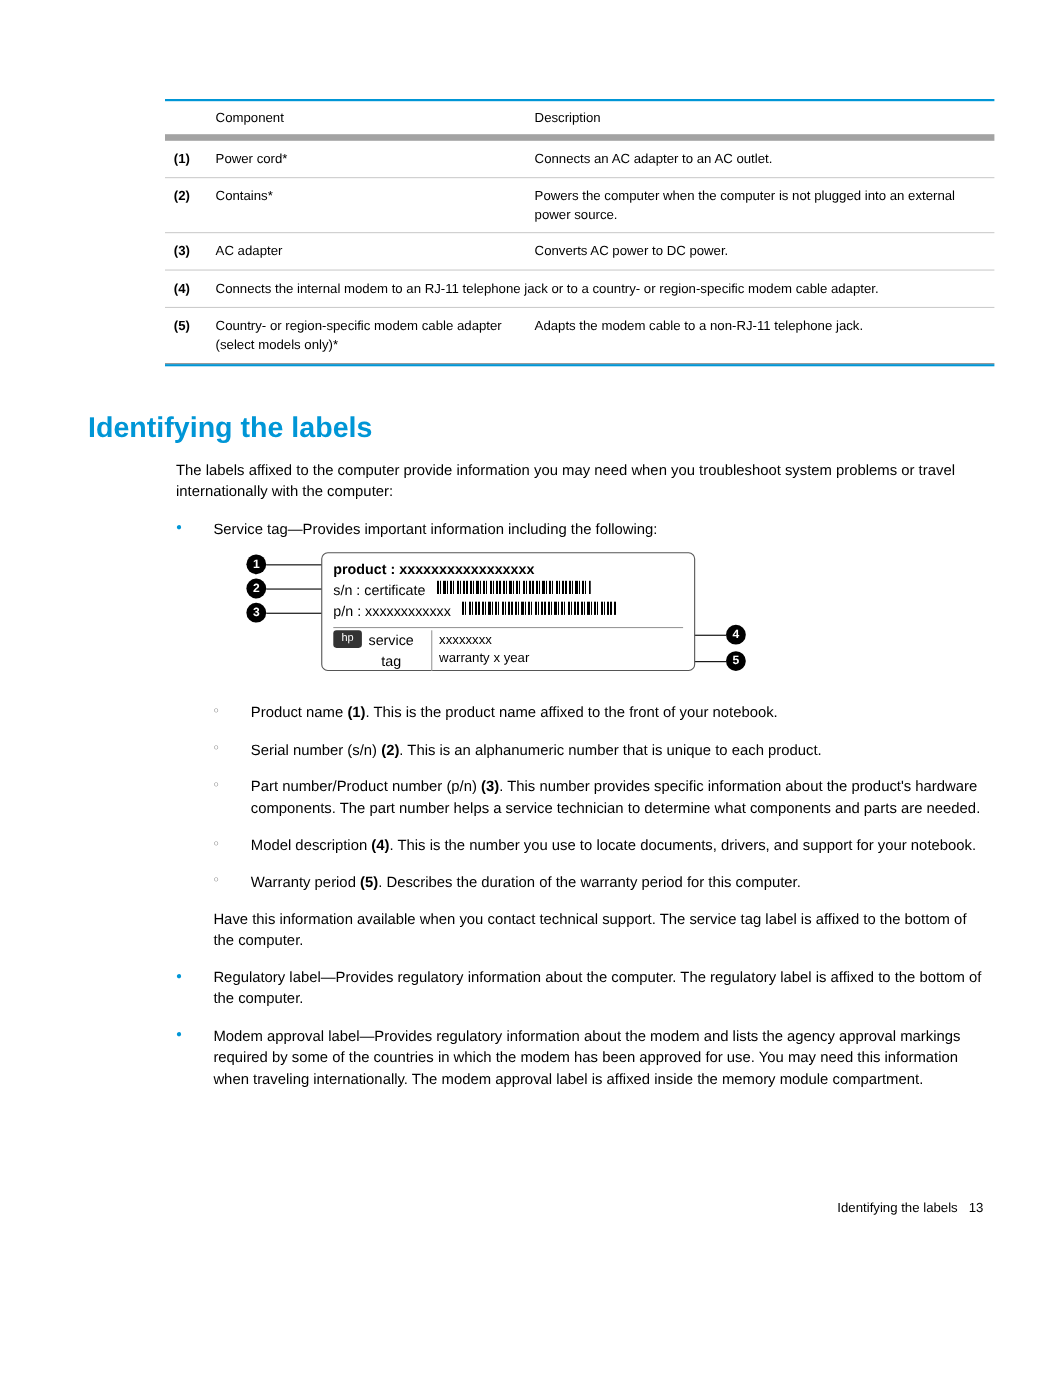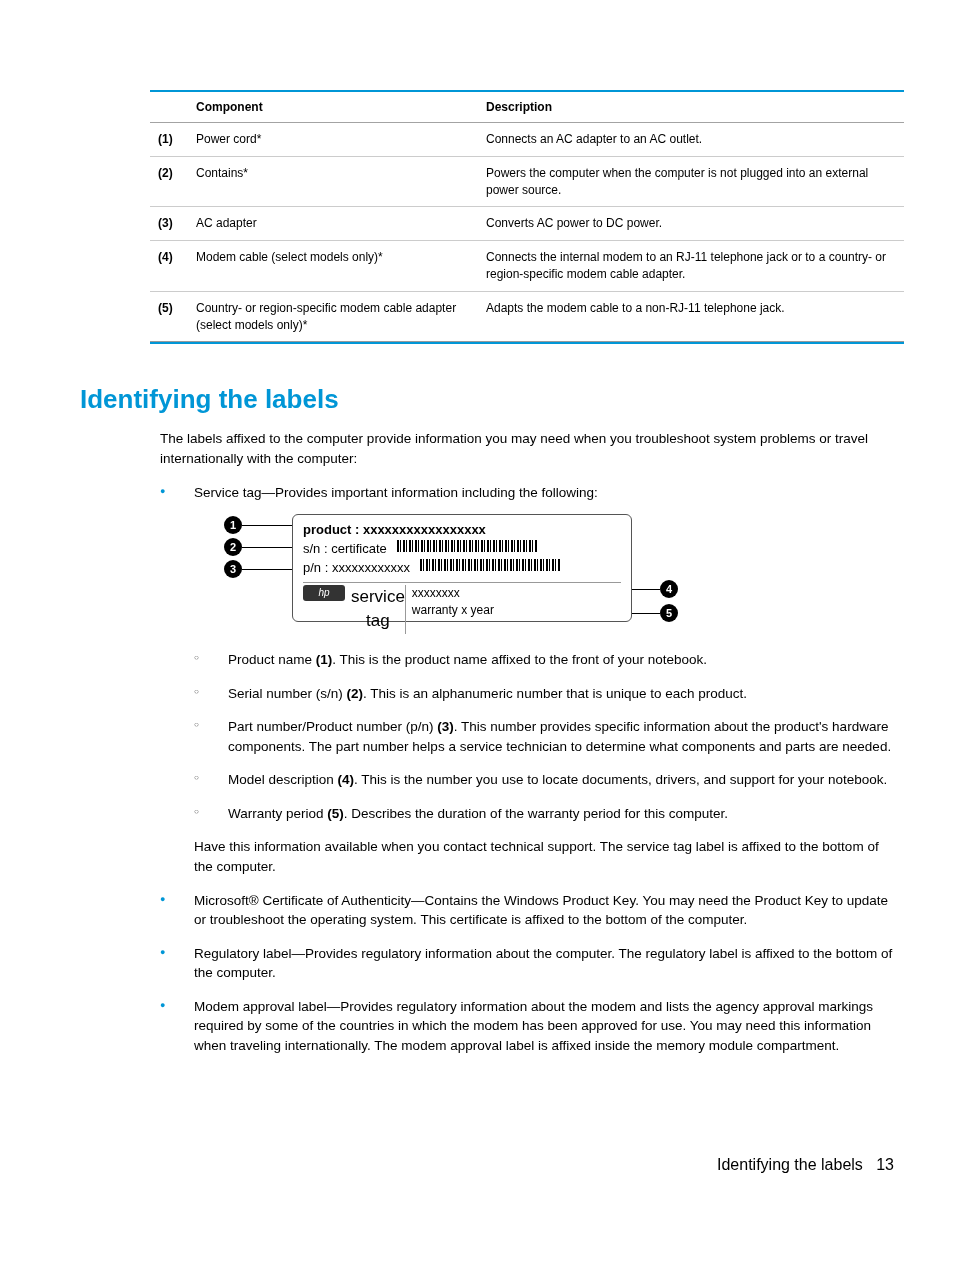--- a/index.html
+++ b/index.html
@@ -17,23 +17,23 @@
   }
   
   .comp-table {
     margin-left: 100px;
     margin-right: 0;
     border-top: 2px solid #0096d6;
     border-bottom: 2px solid #0096d6;
   }
   .comp-header {
     display: flex;
-    border-bottom: 1px solid #a3a3a3;
+    border-bottom: 6px solid #a3a3a3;
     padding: 8px 0;
-    font-weight: bold;
+    font-weight: normal;
     font-size: 12px;
   }
   .comp-row {
     display: flex;
     border-bottom: 1px solid #ccc;
     padding: 8px 0;
     font-size: 12px;
     line-height: 1.4;
   }
   .comp-row:last-of-type { border-bottom: 1px solid #999; }
@@ -126,31 +126,30 @@
     margin-left: 10px;
     background: repeating-linear-gradient(90deg,#000 0 2px,#fff 2px 3px,#000 3px 4px,#fff 4px 6px);
   }
   .tag-lower {
     border-top: 1px solid #999;
     margin-top: 4px;
     padding-top: 2px;
     display: flex;
   }
   .hp-logo {
-    width: 42px; height: 16px;
+    width: 26px; height: 16px;
     background: #333;
     border-radius: 3px;
     color: #fff;
     font-size: 10px;
-    font-style: italic;
     text-align: center;
     line-height: 16px;
     margin-right: 6px;
   }
-  .svc-col { font-size: 17px; text-align: center; border-right: 1px solid #999; padding-right: 0; margin-right: 6px;}
+  .svc-col { font-size: 13px; text-align: center; border-right: 1px solid #999; padding-right: 16px; margin-right: 6px;}
   .svc-vals { font-size: 12px; }
   .callout {
     position: absolute;
     width: 18px; height: 18px;
     border-radius: 50%;
     background: #000;
     color: #fff;
     font-size: 11px;
     font-weight: bold;
     text-align: center;
@@ -169,21 +168,21 @@
   .l1 { left: 18px; top: 11px; width: 54px; }
   .l2 { left: 18px; top: 33px; width: 54px; }
   .l3 { left: 18px; top: 55px; width: 54px; }
   .l4 { left: 260px; top: 75px; width: 176px; }
   .l5 { left: 300px; top: 99px; width: 136px; }
   
   .page-footer {
     margin-top: 100px;
     text-align: right;
     padding-right: 10px;
-    font-size: 16px;
+    font-size: 12px;
   }
 </style>
 </head>
 <body>
 
 <div class="page">
 
   <div class="comp-table">
     <div class="comp-header">
       <div class="col-num"></div>
@@ -200,21 +199,20 @@
       <div class="col-comp">Contains*</div>
       <div class="col-desc">Powers the computer when the computer is not plugged into an external power source.</div>
     </div>
     <div class="comp-row">
       <div class="col-num">(3)</div>
       <div class="col-comp">AC adapter</div>
       <div class="col-desc">Converts AC power to DC power.</div>
     </div>
     <div class="comp-row">
       <div class="col-num">(4)</div>
-      <div class="col-comp">Modem cable (select models only)*</div>
       <div class="col-desc">Connects the internal modem to an RJ-11 telephone jack or to a country- or region-specific modem cable adapter.</div>
     </div>
     <div class="comp-row" style="border-bottom:1px solid #999;">
       <div class="col-num">(5)</div>
       <div class="col-comp">Country- or region-specific modem cable adapter (select models only)*</div>
       <div class="col-desc">Adapts the modem cable to a non-RJ-11 telephone jack.</div>
     </div>
   </div>
 
   <h1 class="section">Identifying the labels</h1>
@@ -268,21 +266,20 @@
           <li><span>Product name </span><span class="bold">(1)</span><span>. This is the product name affixed to the front of your notebook.</span></li>
           <li><span>Serial number (s/n) </span><span class="bold">(2)</span><span>. This is an alphanumeric number that is unique to each product.</span></li>
           <li><span>Part number/Product number (p/n) </span><span class="bold">(3)</span><span>. This number provides specific information about the product's hardware components. The part number helps a service technician to determine what components and parts are needed.</span></li>
           <li><span>Model description </span><span class="bold">(4)</span><span>. This is the number you use to locate documents, drivers, and support for your notebook.</span></li>
           <li><span>Warranty period </span><span class="bold">(5)</span><span>. Describes the duration of the warranty period for this computer.</span></li>
         </ul>
 
         <p class="para" style="margin-top:14px;">Have this information available when you contact technical support. The service tag label is affixed to the bottom of the computer.</p>
       </li>
 
-      <li>Microsoft® Certificate of Authenticity—Contains the Windows Product Key. You may need the Product Key to update or troubleshoot the operating system. This certificate is affixed to the bottom of the computer.</li>
       <li>Regulatory label—Provides regulatory information about the computer. The regulatory label is affixed to the bottom of the computer.</li>
       <li>Modem approval label—Provides regulatory information about the modem and lists the agency approval markings required by some of the countries in which the modem has been approved for use. You may need this information when traveling internationally. The modem approval label is affixed inside the memory module compartment.</li>
     </ul>
   </div>
 
   <div class="page-footer">
     <span>Identifying the labels</span>&nbsp;&nbsp;&nbsp;<span>13</span>
   </div>
 
 </div>

